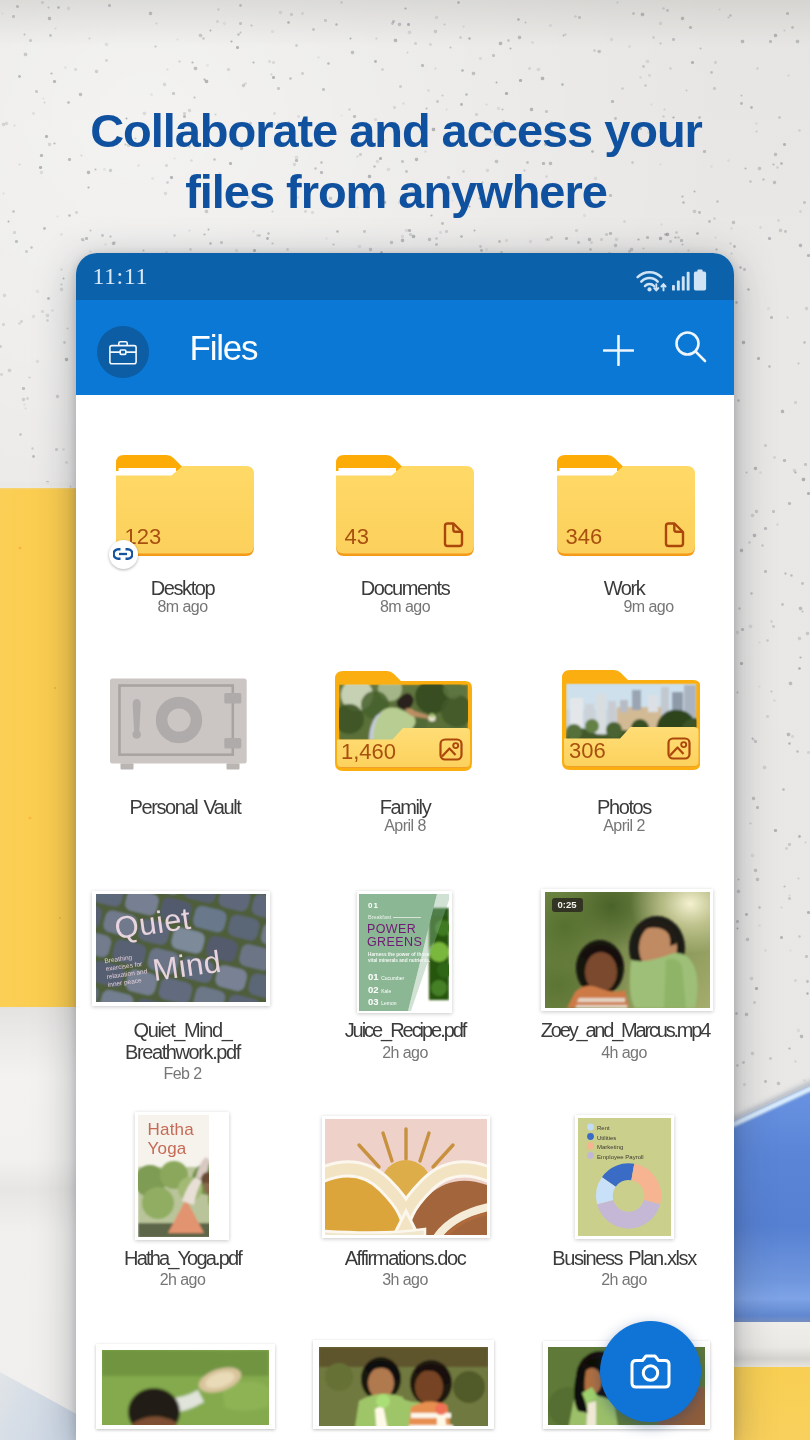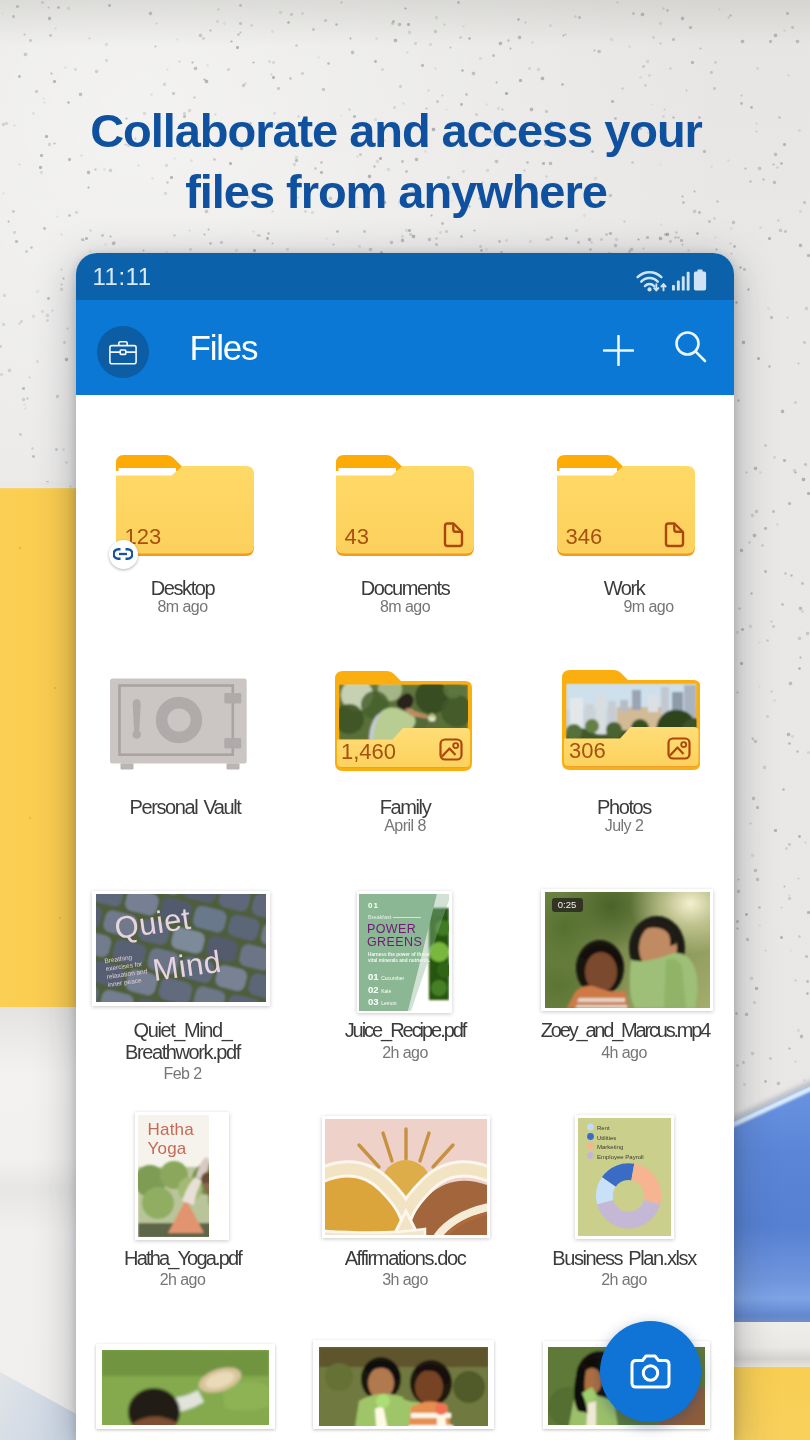--- a/index.html
+++ b/index.html
@@ -33,21 +33,21 @@
 #rhl{position:absolute;left:724px;top:1125.5px;width:118px;height:4.5px;background:#d9edfe;transform:rotate(-24.9deg);transform-origin:left top;filter:blur(.8px)}
 #rwhite{position:absolute;left:726px;top:1322px;width:84px;height:45px;
  background:linear-gradient(180deg,#f0eeea 0%,#ebe9e5 55%,#d5d3cf 82%,#e7e4dc 100%)}
 #ryellow{position:absolute;left:726px;top:1367px;width:84px;height:73px;background:linear-gradient(180deg,#f8cf52,#f9d05c)}
 
 #title{position:absolute;left:-9px;top:100px;width:810px;text-align:center;color:#10519f;
  font-size:47px;font-weight:700;line-height:61px;letter-spacing:-1.05px}
 
 #phone{position:absolute;left:75.5px;top:253px;width:658.5px;height:1187px;
  border-radius:21px 21px 0 0;background:#fff;box-shadow:0 10px 40px rgba(40,45,60,.35),0 2px 10px rgba(40,45,60,.2);overflow:hidden}
-#sbar{position:absolute;left:0;top:0;width:100%;height:47px;background:#0c62aa;color:#d9e9f8;}
+#sbar{position:absolute;left:0;top:0;width:100%;height:47px;background:#0c62aa;color:#d9e9f8;font-family:Liberation Serif, serif;}
 #sbar .time{position:absolute;left:17px;top:10px;font-size:24px;letter-spacing:.5px}
 #abar{position:absolute;left:0;top:47px;width:100%;height:95px;background:#0a78d4}
 #bcircle{position:absolute;left:21px;top:73px;width:52px;height:52px;border-radius:50%;background:#0c5da4}
 #files{position:absolute;left:114px;top:47px;height:95px;line-height:96px;color:#fbfdff;font-size:35px;letter-spacing:-1.2px}
 #content{position:absolute;left:0;top:0;width:100%;height:100%}
 .name{position:absolute;font-size:20px;color:#3b3b3b;text-align:center;line-height:22px;letter-spacing:-1.4px;word-spacing:2px}
 .date{position:absolute;font-size:16px;color:#767676;text-align:center;line-height:18px;letter-spacing:-.55px}
 .cnt{font-family:"Liberation Sans",sans-serif;fill:#a8500f}
 .thumb{position:absolute;background:#fff;box-shadow:0 1px 4px rgba(0,0,0,.22);overflow:hidden}
 .thumb .ph{position:absolute;overflow:hidden}
@@ -204,21 +204,21 @@
  <path d="M2 91 V72 H136.5 V91 Q136.5 97 130.5 97 H8 Q2 97 2 91 Z" fill="#efa02c"></path>
  <path d="M2 91.5 V68.5 H58 L68.5 57 H132 Q136.5 57 136.5 61 V91.5 Q136.5 96 132 96 H6.5 Q2 96 2 91.5 Z" fill="url(#flap1)"></path>
  <text class="cnt" x="7" y="88" font-size="22">306</text>
  <g fill="none" stroke="#ac470c" stroke-width="2.2">
   <rect x="106.5" y="68.5" width="21" height="20" rx="4.5"></rect>
   <path d="M108 85.5 l7.5 -8 l6 6.5" stroke-linejoin="round"></path>
   <circle cx="121.7" cy="74.6" r="2.5" stroke-width="1.9"></circle>
  </g>
 </svg>
 <div class="name" style="left:468.5px;top:543px;width:160px">Photos</div>
-<div class="date" style="left:468.5px;top:563.5px;width:160px">July 2</div>
+<div class="date" style="left:468.5px;top:563.5px;width:160px">April 2</div>
 
 <div class="thumb" style="left:16.5px;top:637.5px;width:177.5px;height:115px">
  <div class="ph" style="left:3.5px;top:3.5px;width:170.5px;height:108px;background:#4f6436;filter:saturate(.82) brightness(.96)">
   <svg width="171" height="108" viewBox="0 0 171 108" style="position:absolute;left:0;top:0">
    <defs>
               <filter id="bl1">
                 <feGaussianBlur stdDeviation="1.2"></feGaussianBlur>
               </filter>
             </defs>
    <g filter="url(#bl1)">
@@ -319,21 +319,21 @@
     <path d="M95 34 q18 -12 32 2 q6 8 4 16 l-6 2 q2 -16 -12 -18 q-12 -2 -18 6 Z" fill="#241d18"></path>
     <path d="M86 68 q-4 36 4 48 l60 0 q6 -28 -2 -44 q-8 -14 -22 -10 q-26 10 -40 6 Z" fill="#9dbf77"></path>
     <path d="M121 68 q10 -4 16 6 l4 42 l-22 0 Z" fill="#8fb468"></path>
     <ellipse cx="55" cy="76" rx="24" ry="28" fill="#171310"></ellipse>
     <ellipse cx="56" cy="80" rx="16" ry="20" fill="#7a4a2e"></ellipse>
     <path d="M36 64 q14 -18 34 -6 q8 6 8 14 l-5 4 q-2 -14 -14 -16 q-14 -2 -18 8 Z" fill="#12100d"></path>
     <path d="M30 100 q10 -10 24 -4 q14 6 26 2 l4 18 l-62 0 Z" fill="#cd7a46"></path>
     <path d="M34 106 h46 v4 h-48 Z M32 113 h50 v3 h-52 Z" fill="#e9e4da" opacity=".85"></path>
    </g>
   </svg>
-  <div style="position:absolute;left:7px;top:6px;width:31px;height:14px;background:rgba(42,40,32,.85);border-radius:3px;color:#f2f2ee;font-size:9.5px;font-weight:400;text-align:center;line-height:14px">0:25</div>
+  <div style="position:absolute;left:7px;top:6px;width:31px;height:14px;background:rgba(42,40,32,.85);border-radius:3px;color:#f2f2ee;font-size:9.5px;font-weight:700;text-align:center;line-height:14px">0:25</div>
  </div>
 </div>
 <div class="name" style="left:464.5px;top:766px;width:170px;letter-spacing:-2.2px">Zoey_and_Marcus.mp4</div>
 <div class="date" style="left:468.5px;top:790.5px;width:160px">4h ago</div>
 
 <div class="thumb" style="left:59.5px;top:859px;width:93.5px;height:127.5px">
  <div class="ph" style="left:2.5px;top:2.5px;width:71px;height:122.5px;background:#f3f1e8">
   <svg width="89" height="123" viewBox="0 0 89 123" style="position:absolute;left:0;top:0">
    <defs>
               <filter id="bl4">

